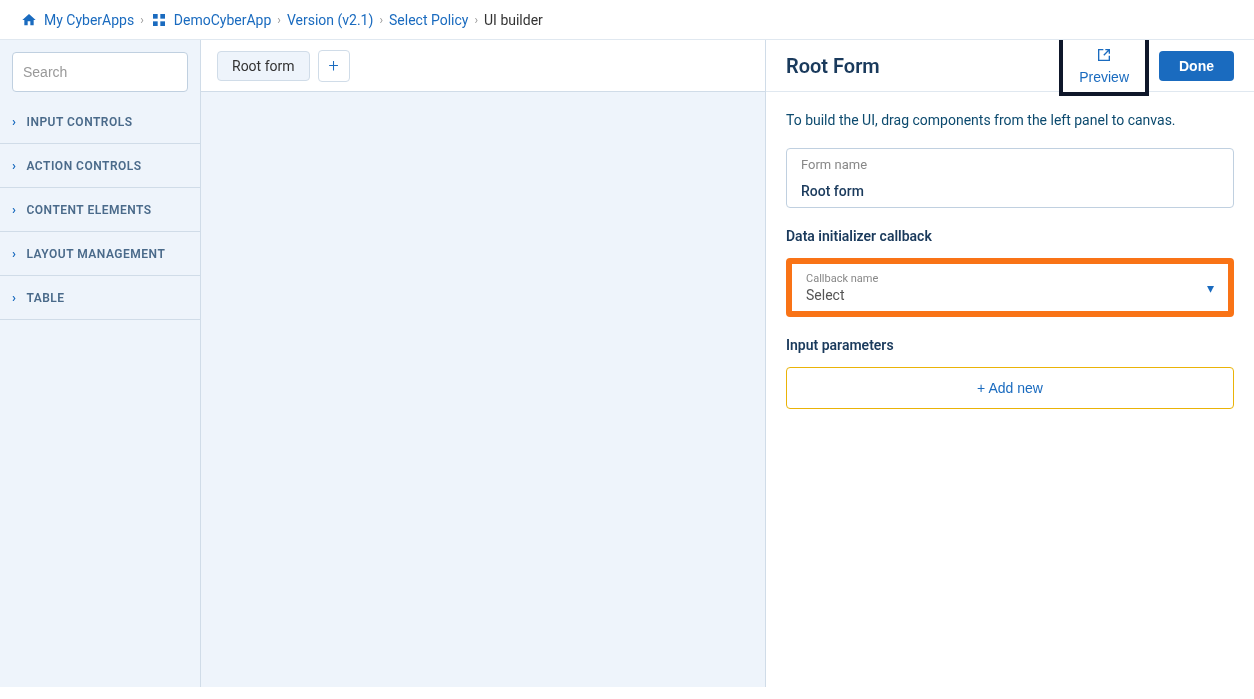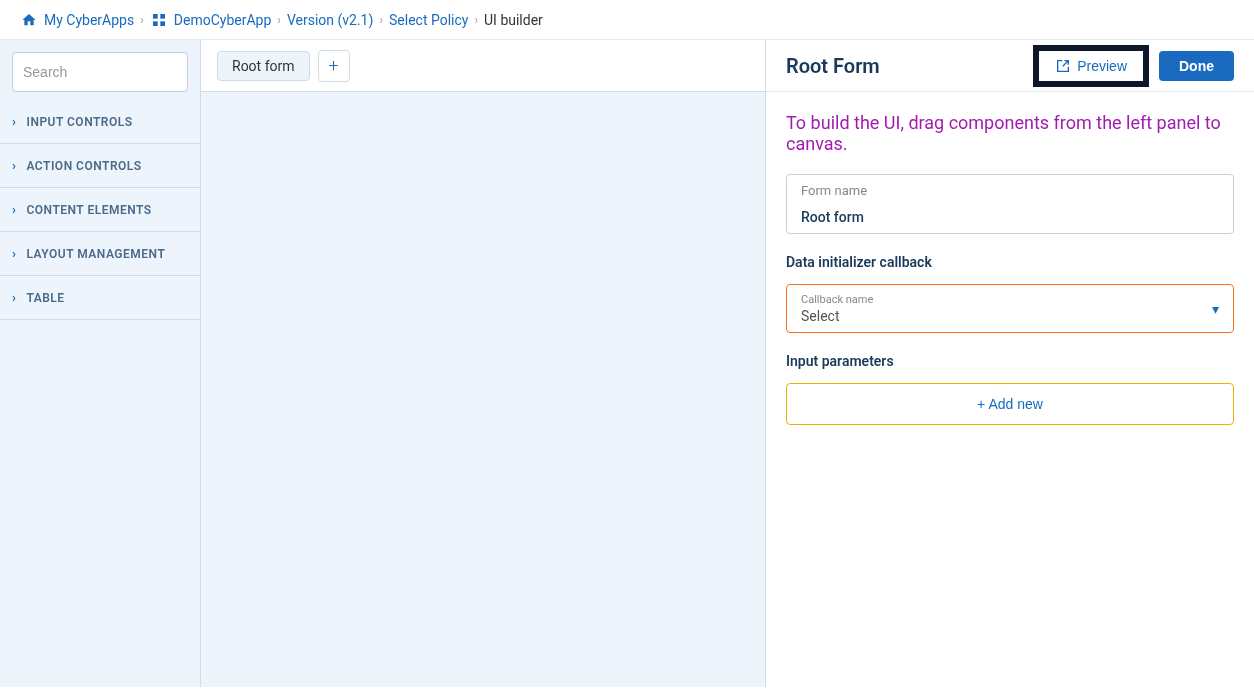--- a/index.html
+++ b/index.html
@@ -177,26 +177,27 @@
     .header-btns {
       display: flex;
       gap: 10px;
       align-items: center;
     }
     .btn-preview {
       display: flex;
       align-items: center;
       gap: 6px;
       padding: 7px 16px;
-      border: 6px solid #0f172a;
+      border: 4px solid #0f172a;
       border-radius: 0;
       background: #fff;
       color: #1a6bbf;
       font-size: 14px;
       cursor: pointer;
+      flex-direction: column;
     }
     .btn-done {
       padding: 7px 20px;
       background: #1a6bbf;
       color: #fff;
       border: none;
       border-radius: 4px;
       font-size: 14px;
       font-weight: 600;
       cursor: pointer;
@@ -222,22 +223,22 @@
       border-bottom: 3px solid transparent;
       text-transform: uppercase;
       letter-spacing: 0.5px;
     }
     .panel-tab.active {
       color: #1a6bbf;
       border-bottom: 3px solid #1a6bbf;
     }
 
     .hint-text {
-      font-size: 18px;
-      color: #a21caf;
+      font-size: 14px;
+      color: #0c4a6e;
       margin-bottom: 20px;
     }
 
     
     .form-field {
       border: 1px solid #c0d0e0;
       border-radius: 4px;
       padding: 8px 14px;
       margin-bottom: 20px;
       background: #fff;
@@ -255,21 +256,21 @@
 
     .section-label {
       font-size: 14px;
       font-weight: 600;
       color: #1a3a5c;
       margin-bottom: 14px;
     }
 
     
     .callback-select {
-      border: 1px solid #f97316;
+      border: 6px solid #f97316;
       border-radius: 4px;
       padding: 8px 14px;
       margin-bottom: 20px;
       background: #fff;
       display: flex;
       align-items: center;
       justify-content: space-between;
       cursor: pointer;
       gap: 20px;
     }

